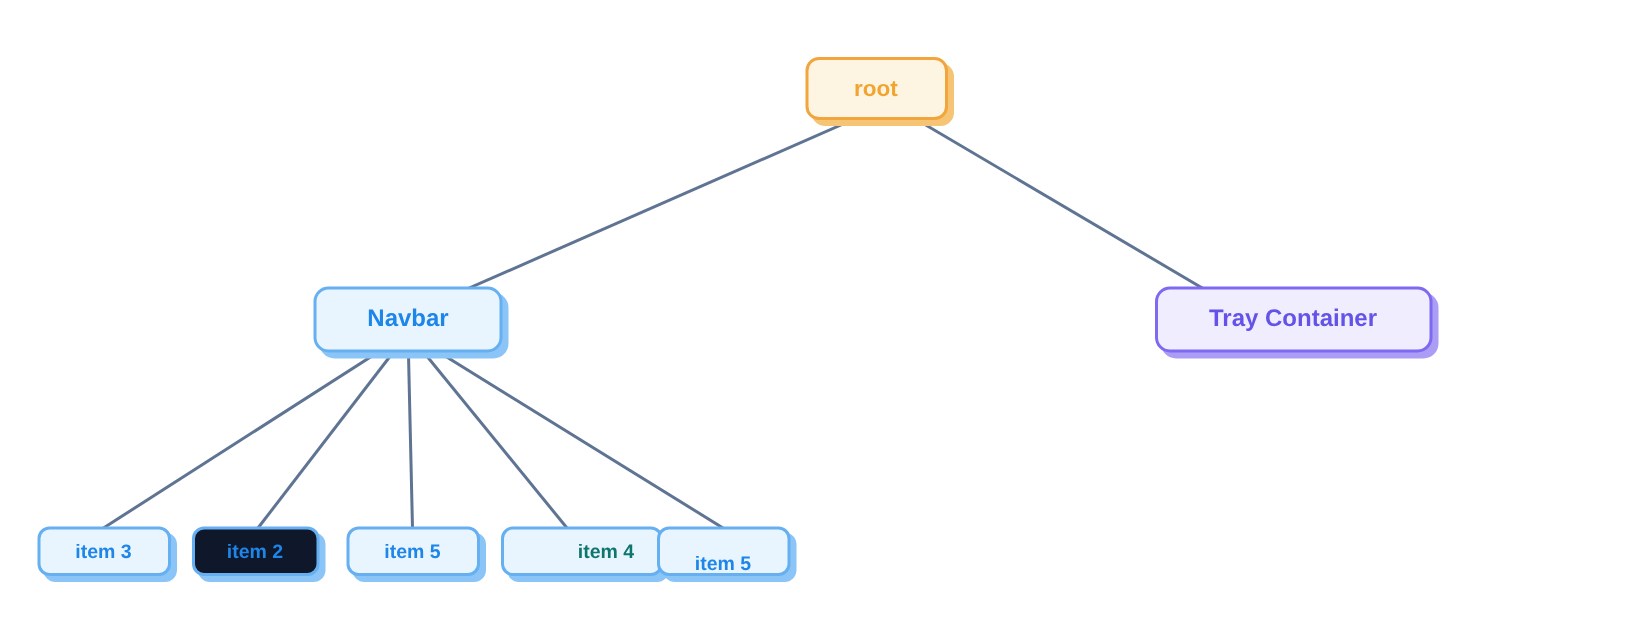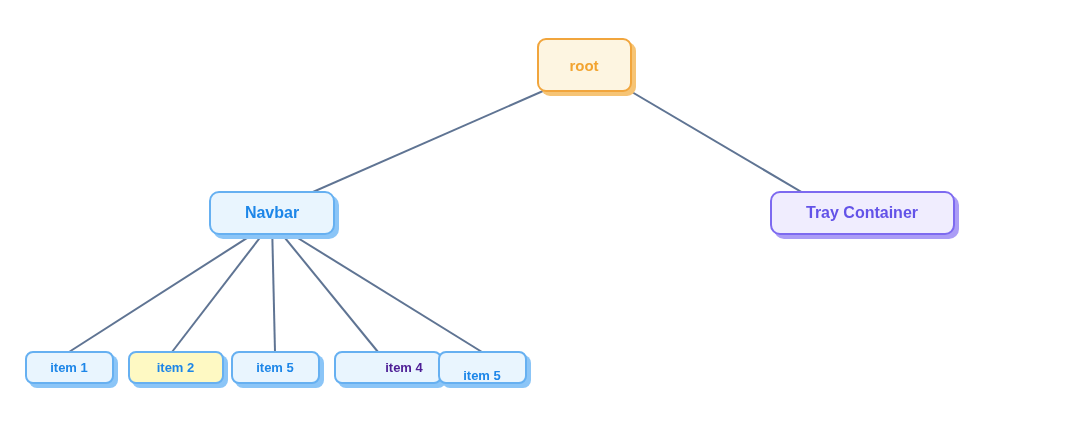--- a/index.html
+++ b/index.html
@@ -50,45 +50,45 @@
   <svg class="edge-layer" id="edge-layer" width="1092" height="424" viewBox="0 0 1092 424" xmlns="http://www.w3.org/2000/svg">
       <line x1="616" y1="59" x2="265" y2="213" stroke="#5f7493" stroke-width="2"></line>
       <line x1="581" y1="62" x2="832" y2="210" stroke="#5f7493" stroke-width="2"></line>
       <line x1="272" y1="222" x2="69" y2="352" stroke="#5f7493" stroke-width="2"></line>
       <line x1="272" y1="222" x2="172" y2="352" stroke="#5f7493" stroke-width="2"></line>
       <line x1="272" y1="222" x2="275" y2="352" stroke="#5f7493" stroke-width="2"></line>
       <line x1="272" y1="222" x2="378" y2="352" stroke="#5f7493" stroke-width="2"></line>
       <line x1="272" y1="222" x2="482" y2="352" stroke="#5f7493" stroke-width="2"></line>
     </svg>
 
-  <div class="node size-md" style="left: 536.5px; top: 38px; width: 95px; height: 54px; background: rgb(253, 245, 225); border-color: rgb(241, 165, 60); color: rgb(242, 164, 48); box-shadow: rgb(246, 196, 117) 4px 4px 0px;">
+  <div class="node size-md" style="left: 536.5px; top: 38px; width: 95px; height: 42px; background: rgb(253, 245, 225); border-color: rgb(241, 165, 60); color: rgb(242, 164, 48); box-shadow: rgb(246, 196, 117) 4px 4px 0px;">
     <span class="node-label">root</span>
   </div>
 
   <div class="node size-lg" style="left: 769.5px; top: 191px; width: 185px; height: 44px; background: rgb(240, 237, 254); border-color: rgb(125, 106, 240); color: rgb(99, 83, 232); box-shadow: rgb(171, 157, 246) 4px 4px 0px;">
     <span class="node-label">Tray Container</span>
   </div>
 
   <div class="node size-lg" style="left: 209px; top: 191px; width: 126px; height: 44px; background: rgb(233, 245, 254); border-color: rgb(102, 176, 241); color: rgb(29, 134, 232); box-shadow: rgb(139, 197, 247) 4px 4px 0px;">
     <span class="node-label">Navbar</span>
   </div>
 
   <div class="node size-sm" style="left: 24.5px; top: 350.5px; width: 89px; height: 33px; background: rgb(233, 245, 254); border-color: rgb(102, 176, 241); color: rgb(29, 134, 232); box-shadow: rgb(139, 197, 247) 4px 4px 0px;">
-    <span class="node-label">item 1</span>
+    <span class="node-label">item 3</span>
   </div>
 
-  <div class="node size-sm" style="left: 127.5px; top: 350.5px; width: 96px; height: 33px; background: #fef9c3; border-color: rgb(102, 176, 241); color: rgb(29, 134, 232); box-shadow: rgb(139, 197, 247) 4px 4px 0px;">
+  <div class="node size-sm" style="left: 127.5px; top: 350.5px; width: 85px; height: 33px; background: #0f172a; border-color: rgb(102, 176, 241); color: rgb(29, 134, 232); box-shadow: rgb(139, 197, 247) 4px 4px 0px;">
     <span class="node-label">item 2</span>
   </div>
 
   <div class="node size-sm" style="left: 230.5px; top: 350.5px; width: 89px; height: 33px; background: rgb(233, 245, 254); border-color: rgb(102, 176, 241); color: rgb(29, 134, 232); box-shadow: rgb(139, 197, 247) 4px 4px 0px;">
     <span class="node-label">item 5</span>
   </div>
 
-  <div class="node size-sm" style="left: 333.5px; top: 350.5px; width: 108px; height: 33px; background: rgb(233, 245, 254); border-color: rgb(102, 176, 241); color: #4c1d95; box-shadow: rgb(139, 197, 247) 4px 4px 0px; padding-left: 33px;">
+  <div class="node size-sm" style="left: 333.5px; top: 350.5px; width: 108px; height: 33px; background: rgb(233, 245, 254); border-color: rgb(102, 176, 241); color: #0f766e; box-shadow: rgb(139, 197, 247) 4px 4px 0px; padding-left: 33px;">
     <span class="node-label">item 4</span>
   </div>
 
   <div class="node size-sm" style="left: 437.5px; top: 350.5px; width: 89px; height: 33px; background: rgb(233, 245, 254); border-color: rgb(102, 176, 241); color: rgb(29, 134, 232); box-shadow: rgb(139, 197, 247) 4px 4px 0px; align-items: flex-end;">
     <span class="node-label">item 5</span>
   </div>
 
 </div>
 
 </body></html>

